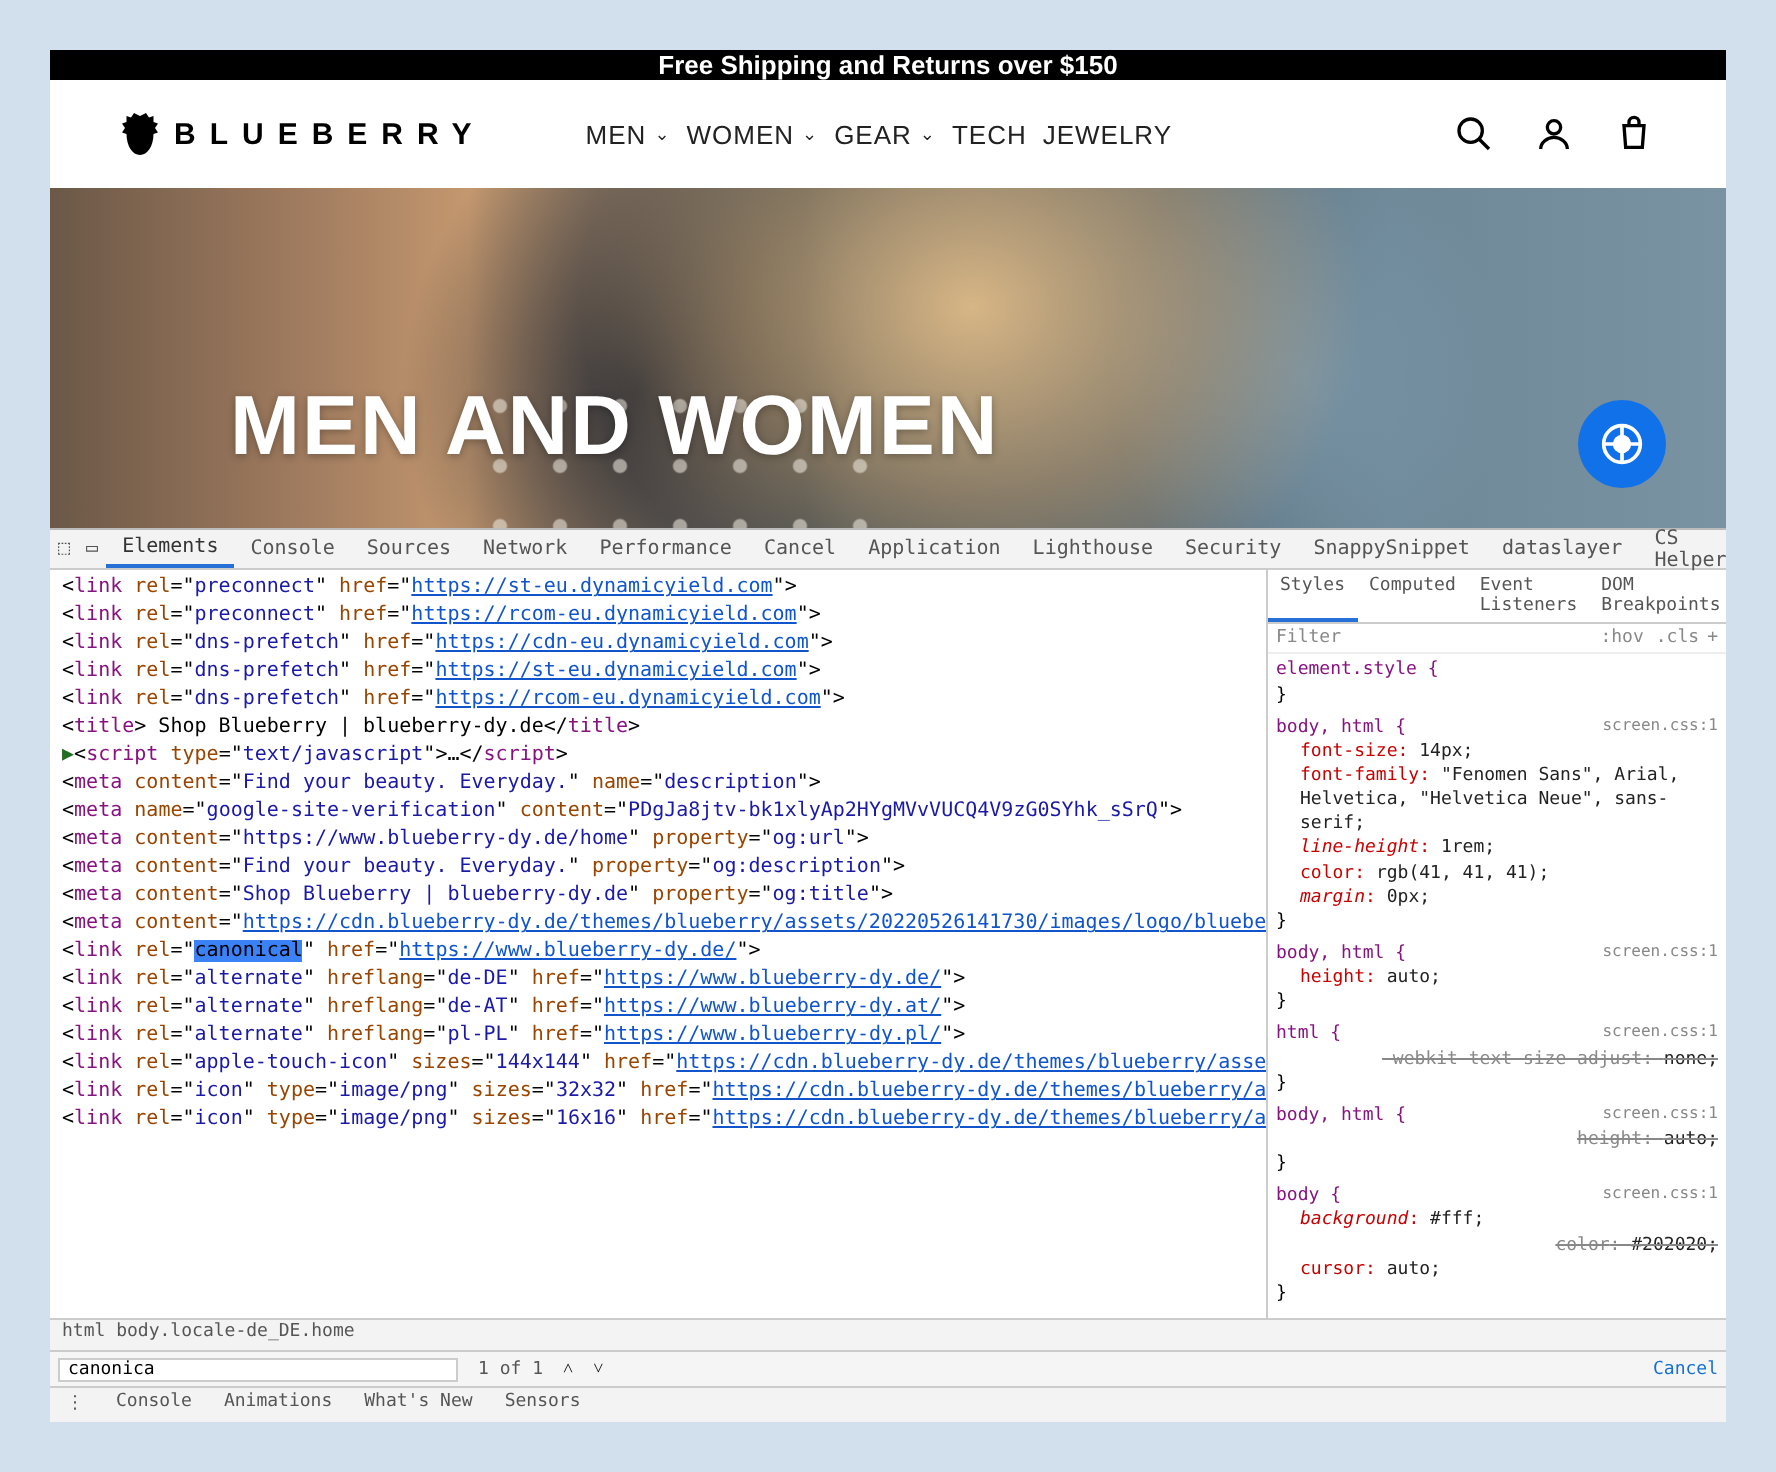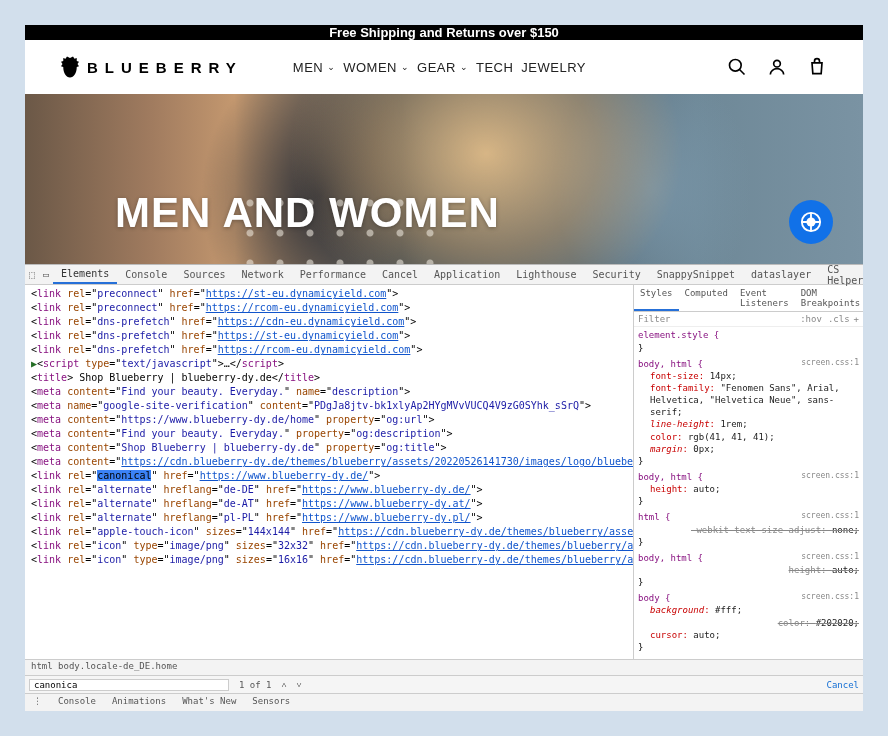--- a/index.html
+++ b/index.html
@@ -119,22 +119,22 @@
         <span class="dt-tab">dataslayer</span>
         <span class="dt-tab">CS Helper</span>
       </div>
     <div class="dt-body">
       <div class="dt-dom" id="dt-dom">
           <div class="ln">&lt;<span class="t-tag">link</span> <span class="t-attr">rel</span>="<span class="t-val">preconnect</span>" <span class="t-attr">href</span>="<span class="t-link">https://st-eu.dynamicyield.com</span>"&gt;</div>
           <div class="ln">&lt;<span class="t-tag">link</span> <span class="t-attr">rel</span>="<span class="t-val">preconnect</span>" <span class="t-attr">href</span>="<span class="t-link">https://rcom-eu.dynamicyield.com</span>"&gt;</div>
           <div class="ln">&lt;<span class="t-tag">link</span> <span class="t-attr">rel</span>="<span class="t-val">dns-prefetch</span>" <span class="t-attr">href</span>="<span class="t-link">https://cdn-eu.dynamicyield.com</span>"&gt;</div>
           <div class="ln">&lt;<span class="t-tag">link</span> <span class="t-attr">rel</span>="<span class="t-val">dns-prefetch</span>" <span class="t-attr">href</span>="<span class="t-link">https://st-eu.dynamicyield.com</span>"&gt;</div>
           <div class="ln">&lt;<span class="t-tag">link</span> <span class="t-attr">rel</span>="<span class="t-val">dns-prefetch</span>" <span class="t-attr">href</span>="<span class="t-link">https://rcom-eu.dynamicyield.com</span>"&gt;</div>
+          <div class="ln">&lt;<span class="t-tag">title</span>&gt; Shop Blueberry | blueberry-dy.de&lt;/<span class="t-tag">title</span>&gt;</div>
           <div class="ln"><span style="color:#236e25">▶</span>&lt;<span class="t-tag">script</span> <span class="t-attr">type</span>="<span class="t-val">text/javascript</span>"&gt;…&lt;/<span class="t-tag">script</span>&gt;</div>
-          <div class="ln">&lt;<span class="t-tag">title</span>&gt; Shop Blueberry | blueberry-dy.de&lt;/<span class="t-tag">title</span>&gt;</div>
           <div class="ln">&lt;<span class="t-tag">meta</span> <span class="t-attr">content</span>="<span class="t-val">Find your beauty. Everyday.</span>" <span class="t-attr">name</span>="<span class="t-val">description</span>"&gt;</div>
           <div class="ln">&lt;<span class="t-tag">meta</span> <span class="t-attr">name</span>="<span class="t-val">google-site-verification</span>" <span class="t-attr">content</span>="<span class="t-val">PDgJa8jtv-bk1xlyAp2HYgMVvVUCQ4V9zG0SYhk_sSrQ</span>"&gt;</div>
           <div class="ln">&lt;<span class="t-tag">meta</span> <span class="t-attr">content</span>="<span class="t-val">https://www.blueberry-dy.de/home</span>" <span class="t-attr">property</span>="<span class="t-val">og:url</span>"&gt;</div>
           <div class="ln">&lt;<span class="t-tag">meta</span> <span class="t-attr">content</span>="<span class="t-val">Find your beauty. Everyday.</span>" <span class="t-attr">property</span>="<span class="t-val">og:description</span>"&gt;</div>
           <div class="ln">&lt;<span class="t-tag">meta</span> <span class="t-attr">content</span>="<span class="t-val">Shop Blueberry | blueberry-dy.de</span>" <span class="t-attr">property</span>="<span class="t-val">og:title</span>"&gt;</div>
           <div class="ln">&lt;<span class="t-tag">meta</span> <span class="t-attr">content</span>="<span class="t-link">https://cdn.blueberry-dy.de/themes/blueberry/assets/20220526141730/images/logo/blueberry-logo-ico.jpg</span>" =""&gt;</div>
           <div class="ln">&lt;<span class="t-tag">link</span> <span class="t-attr">rel</span>="<span class="t-hl">canonical</span>" <span class="t-attr">href</span>="<span class="t-link">https://www.blueberry-dy.de/</span>"&gt;</div>
           <div class="ln">&lt;<span class="t-tag">link</span> <span class="t-attr">rel</span>="<span class="t-val">alternate</span>" <span class="t-attr">hreflang</span>="<span class="t-val">de-DE</span>" <span class="t-attr">href</span>="<span class="t-link">https://www.blueberry-dy.de/</span>"&gt;</div>
           <div class="ln">&lt;<span class="t-tag">link</span> <span class="t-attr">rel</span>="<span class="t-val">alternate</span>" <span class="t-attr">hreflang</span>="<span class="t-val">de-AT</span>" <span class="t-attr">href</span>="<span class="t-link">https://www.blueberry-dy.at/</span>"&gt;</div>
           <div class="ln">&lt;<span class="t-tag">link</span> <span class="t-attr">rel</span>="<span class="t-val">alternate</span>" <span class="t-attr">hreflang</span>="<span class="t-val">pl-PL</span>" <span class="t-attr">href</span>="<span class="t-link">https://www.blueberry-dy.pl/</span>"&gt;</div>

